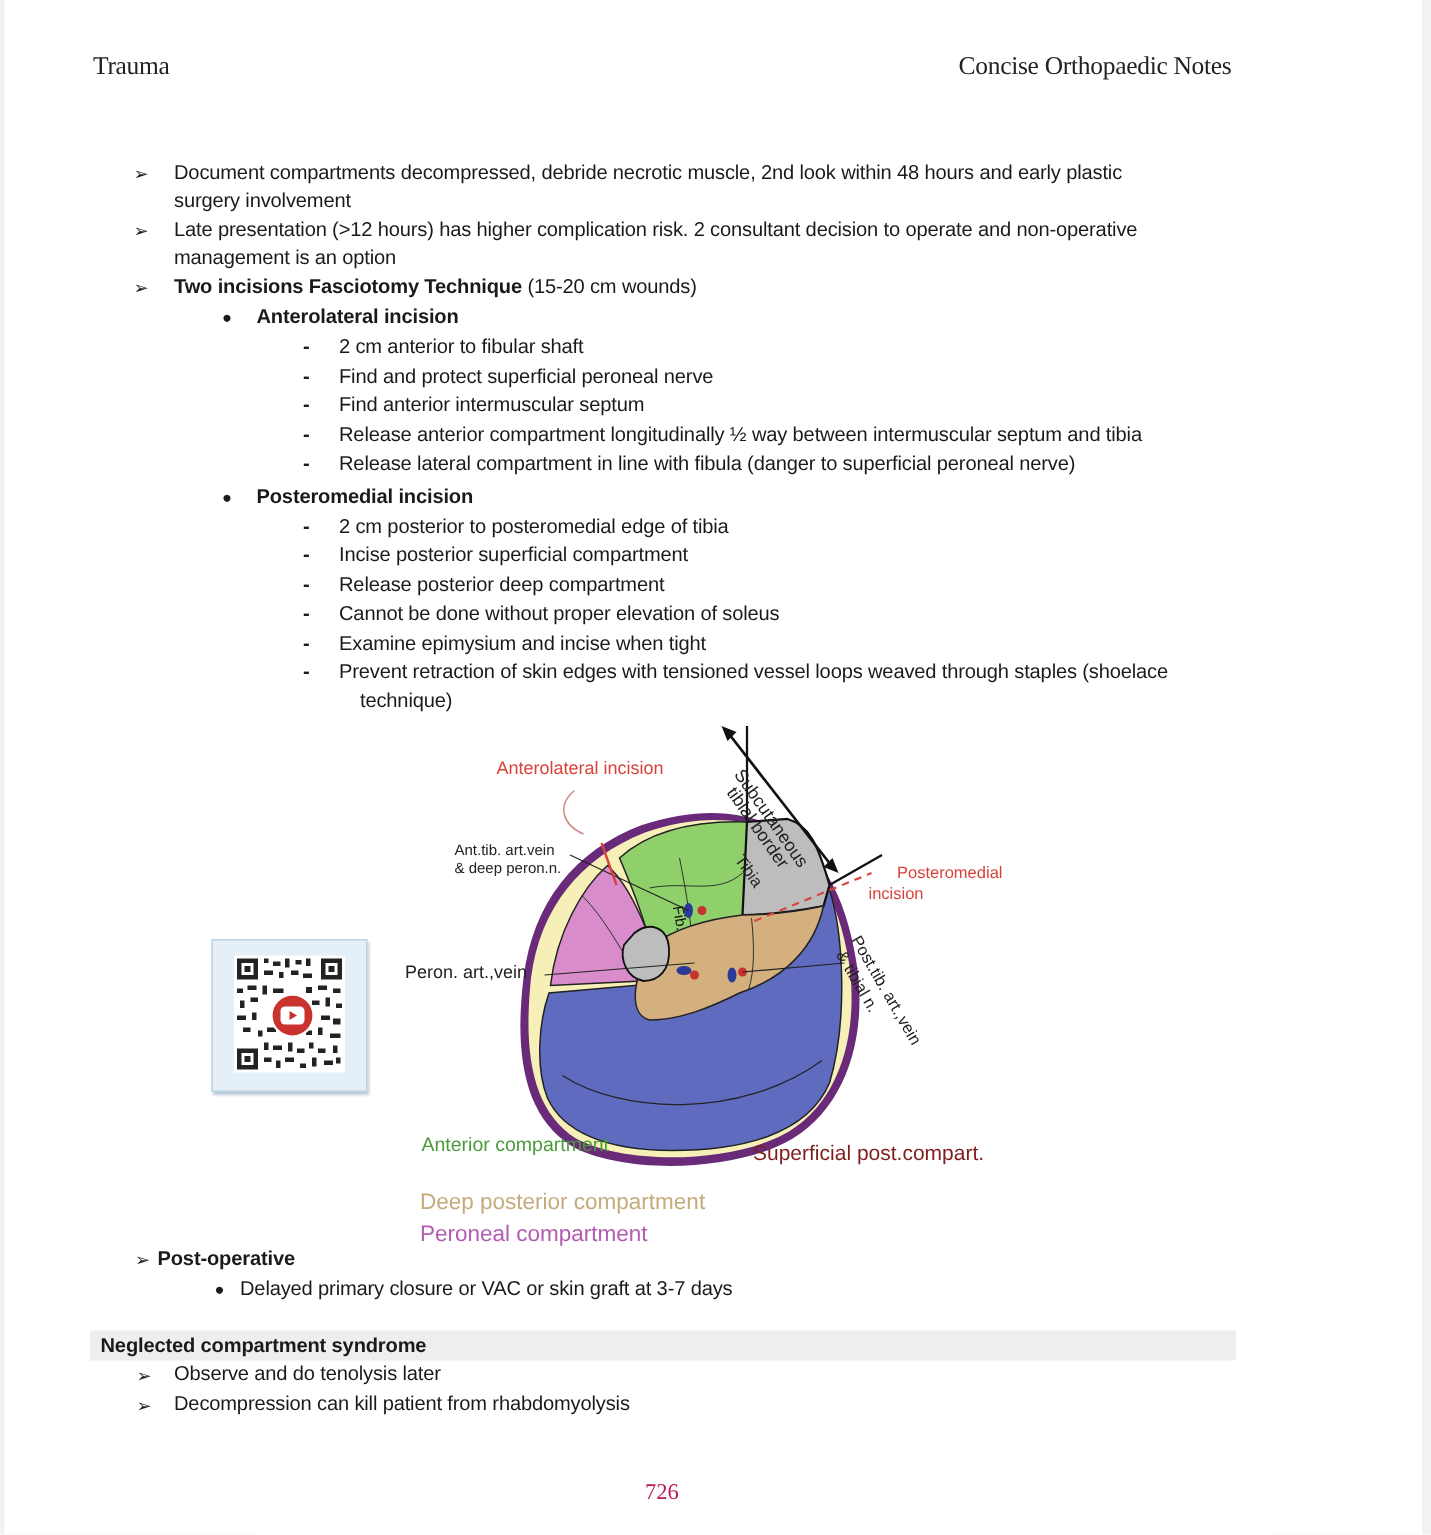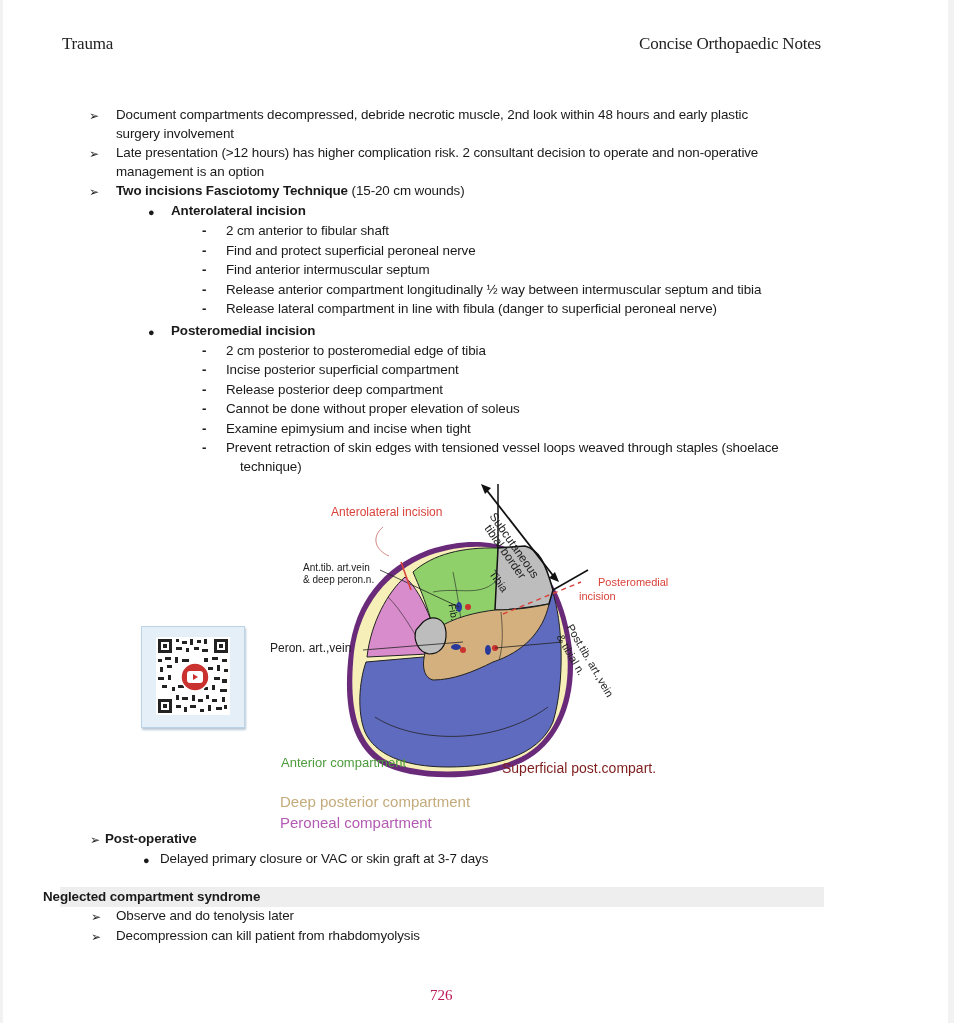--- a/index.html
+++ b/index.html
@@ -225,21 +225,21 @@
 
   <div class="body-text">
     <span class="arrow" style="left:87px;top:831px;">➢</span>
     <div class="row b" style="left:102px;top:829px;text-align:center;">Post-operative</div>
     <span class="dot" style="left:140px;top:851px;">●</span>
     <div class="row" style="left:157px;top:849px;">Delayed primary closure or VAC or skin graft at 3-7 days</div>
   </div>
 
   <div class="section-band"></div>
   <div class="body-text">
-    <div class="row b" style="left:40px;top:887px;">Neglected compartment syndrome</div>
+    <div class="row b" style="left:64px;top:887px;">Neglected compartment syndrome</div>
     <span class="arrow" style="left:88px;top:908px;">➢</span>
     <div class="row" style="left:113px;top:906px;">Observe and do tenolysis later</div>
     <span class="arrow" style="left:88px;top:928px;">➢</span>
     <div class="row" style="left:113px;top:926px;">Decompression can kill patient from rhabdomyolysis</div>
   </div>
 
   <div class="pagenum">726</div>
 </div>
 
 </body></html>

